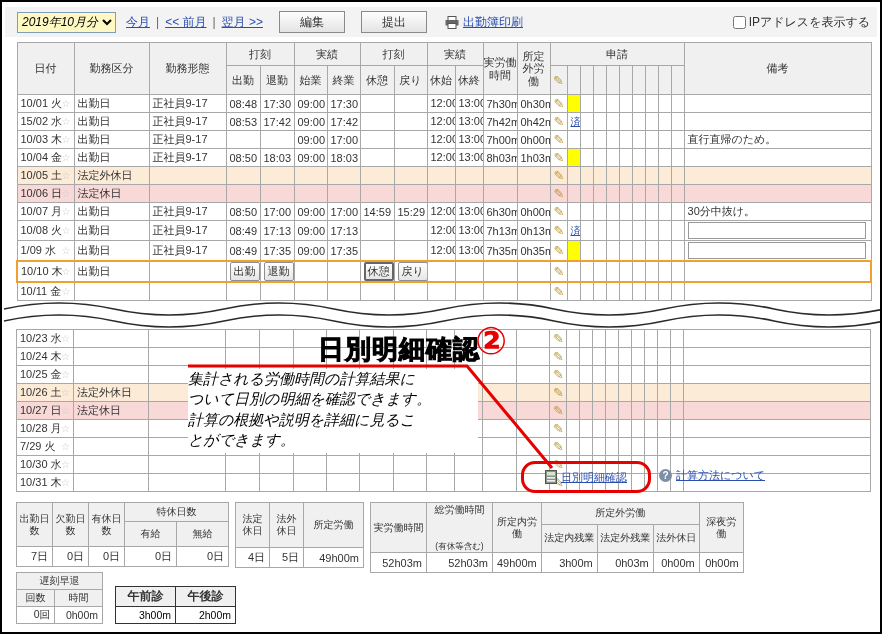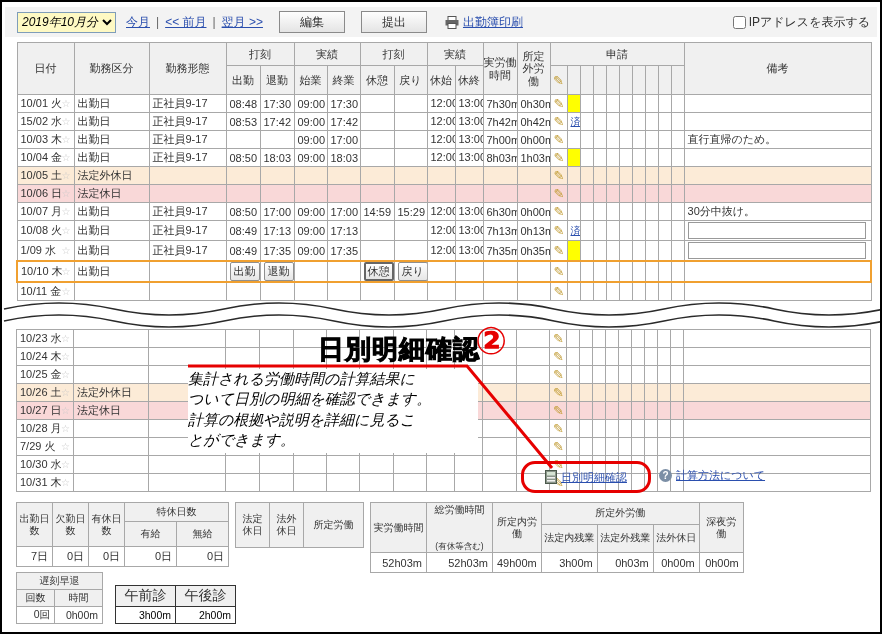--- a/index.html
+++ b/index.html
@@ -65,21 +65,21 @@
   .sum th{background:#f0f0f0;border:1px solid #a8a8a8;font-weight:normal;font-size:10px;color:#333;
     padding:1px 2px;line-height:1.2;word-break:break-all;white-space:normal;}
   .sum td{border:1px solid #a8a8a8;font-size:11px;color:#333;text-align:right;padding:2px 4px;height:15px;white-space:nowrap;}
   .sum .sub{font-size:8.5px;display:block;margin-top:25px;}
   
   .late-wrap{position:absolute;left:14px;top:570px;display:flex;gap:12px;align-items:flex-end;}
   table.mini{border-collapse:collapse;table-layout:fixed;background:#fff;}
   .mini th{background:#f0f0f0;border:1px solid #a8a8a8;font-weight:normal;font-size:10px;color:#333;padding:1px 2px;}
   .mini td{border:1px solid #a8a8a8;font-size:10.5px;color:#333;text-align:right;padding:1px 4px;height:14px;white-space:nowrap;}
   table.mini2{border-collapse:collapse;table-layout:fixed;background:#fff;border:1px solid #333;margin-top:3px;}
-  .mini2 th{background:#f0f0f0;border:1px solid #333;font-weight:normal;font-size:14px;color:#333;padding:1px 2px;}
+  .mini2 th{background:#f0f0f0;border:1px solid #333;font-weight:bold;font-size:12px;color:#333;padding:1px 2px;}
   .mini2 td{border:1px solid #333;font-size:10.5px;color:#000;text-align:right;padding:1px 4px;height:14px;white-space:nowrap;}
 </style>
 </head>
 <body>
 
 <div id="screen">
 
   <div class="topbar">
     <select>
       <option>2019年10月分</option>
@@ -791,20 +791,25 @@
           <col style="width:34px">
           <col style="width:34px">
           <col style="width:60px">
         </colgroup>
       <tbody>
           <tr>
         <th style="height:42px">法定休日</th>
         <th>法外休日</th>
         <th>所定労働</th>
       </tr>
+      <tr>
+        <td>4日</td>
+        <td>5日</td>
+        <td>49h00m</td>
+      </tr>
     </tbody>
       </table>
     <table class="sum">
       <colgroup>
           <col style="width:56px">
           <col style="width:66px">
           <col style="width:44px">
           <col style="width:56px">
           <col style="width:56px">
           <col style="width:46px">

